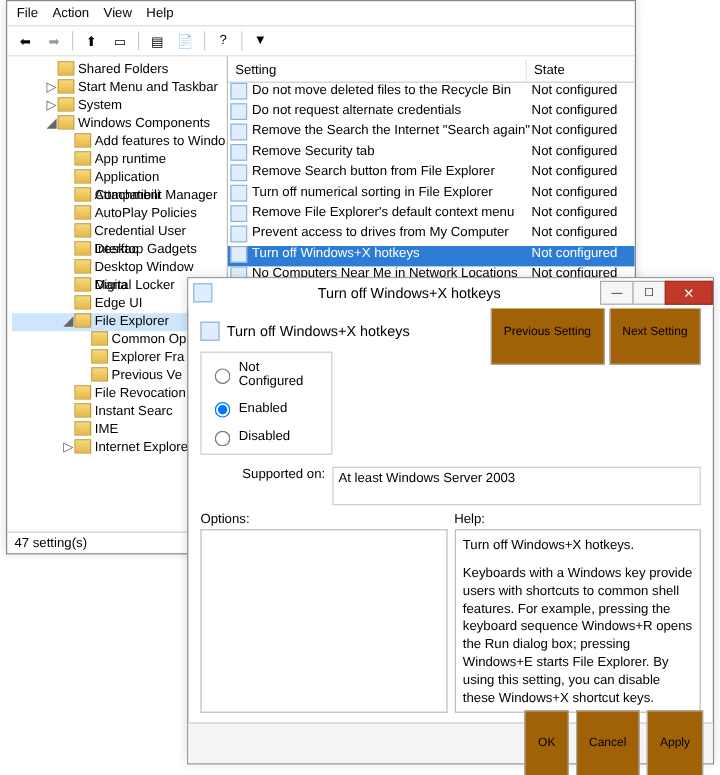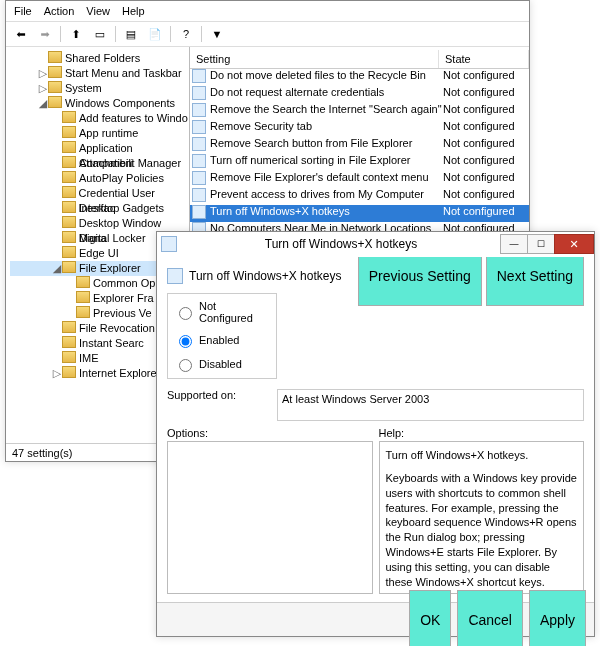--- a/index.html
+++ b/index.html
@@ -50,29 +50,29 @@
 .folder{width:14px;height:12px;background:linear-gradient(#f6d97a,#e6b94a);border:1px solid #c59a2d;margin-right:3px;flex-shrink:0;}
 .tnode.sel{background:#cde6fc;}
 
 .statusbar{position:absolute;bottom:0;left:0;right:0;height:18px;border-top:1px solid #ccc;padding:1px 6px;display:flex;align-items:center;}
 
 
 .sub-body{padding:8px 10px; height:calc(100% - 25px - 34px); overflow:hidden; display:flex; flex-direction:column; gap:6px;}
 .sub-head{display:flex; align-items:center; gap:6px; height:22px;}
 .sub-head .icon{width:16px;height:16px;background:#dfeefc;border:1px solid #8fb3d9;}
 .sub-head-btns{margin-left:auto; display:flex; gap:4px;}
-button.wbtn{background:#5eead4;border:1px solid #aaa;padding:21px 10px;font-size:14px;}
+button.wbtn{background:#a16207;border:1px solid #aaa;padding:21px 10px;font-size:10px;}
 
 .cfg-area{display:flex; gap:10px;}
 .radios{width:110px; border:1px solid #ccc; padding:6px; display:flex; flex-direction:column; gap:8px;}
 .cfield{flex:1;}
 .cfield label{display:block;margin-bottom:2px;}
 .comment-box{width:100%;height:62px;border:1px solid #bbb;background:#fff;resize:none;}
 .supported{display:flex;align-items:flex-start;margin-top:4px;}
-.supported .lbl{width:110px;text-align:left;padding-right:6px;}
+.supported .lbl{width:110px;text-align:right;padding-right:6px;}
 .supported .val{flex:1;border:1px solid #ccc;padding:3px 4px;height:32px;overflow:auto;}
 .low{display:flex;gap:6px;flex:1;min-height:0;}
 .low .pane{flex:1;display:flex;flex-direction:column;}
 .low .pane .phead{margin-bottom:2px;}
 .low .pane .pbody{flex:1;border:1px solid #bbb;padding:6px;overflow:auto;line-height:1.35;}
 .dlg-btns{position:absolute;bottom:0;left:0;right:0;height:34px;border-top:1px solid #ccc;display:flex;justify-content:flex-end;align-items:center;gap:6px;padding:0 8px;background:#f5f5f5;}
 .radio-row{display:flex;align-items:center;gap:4px;}
 </style>
 </head>
 <body>

